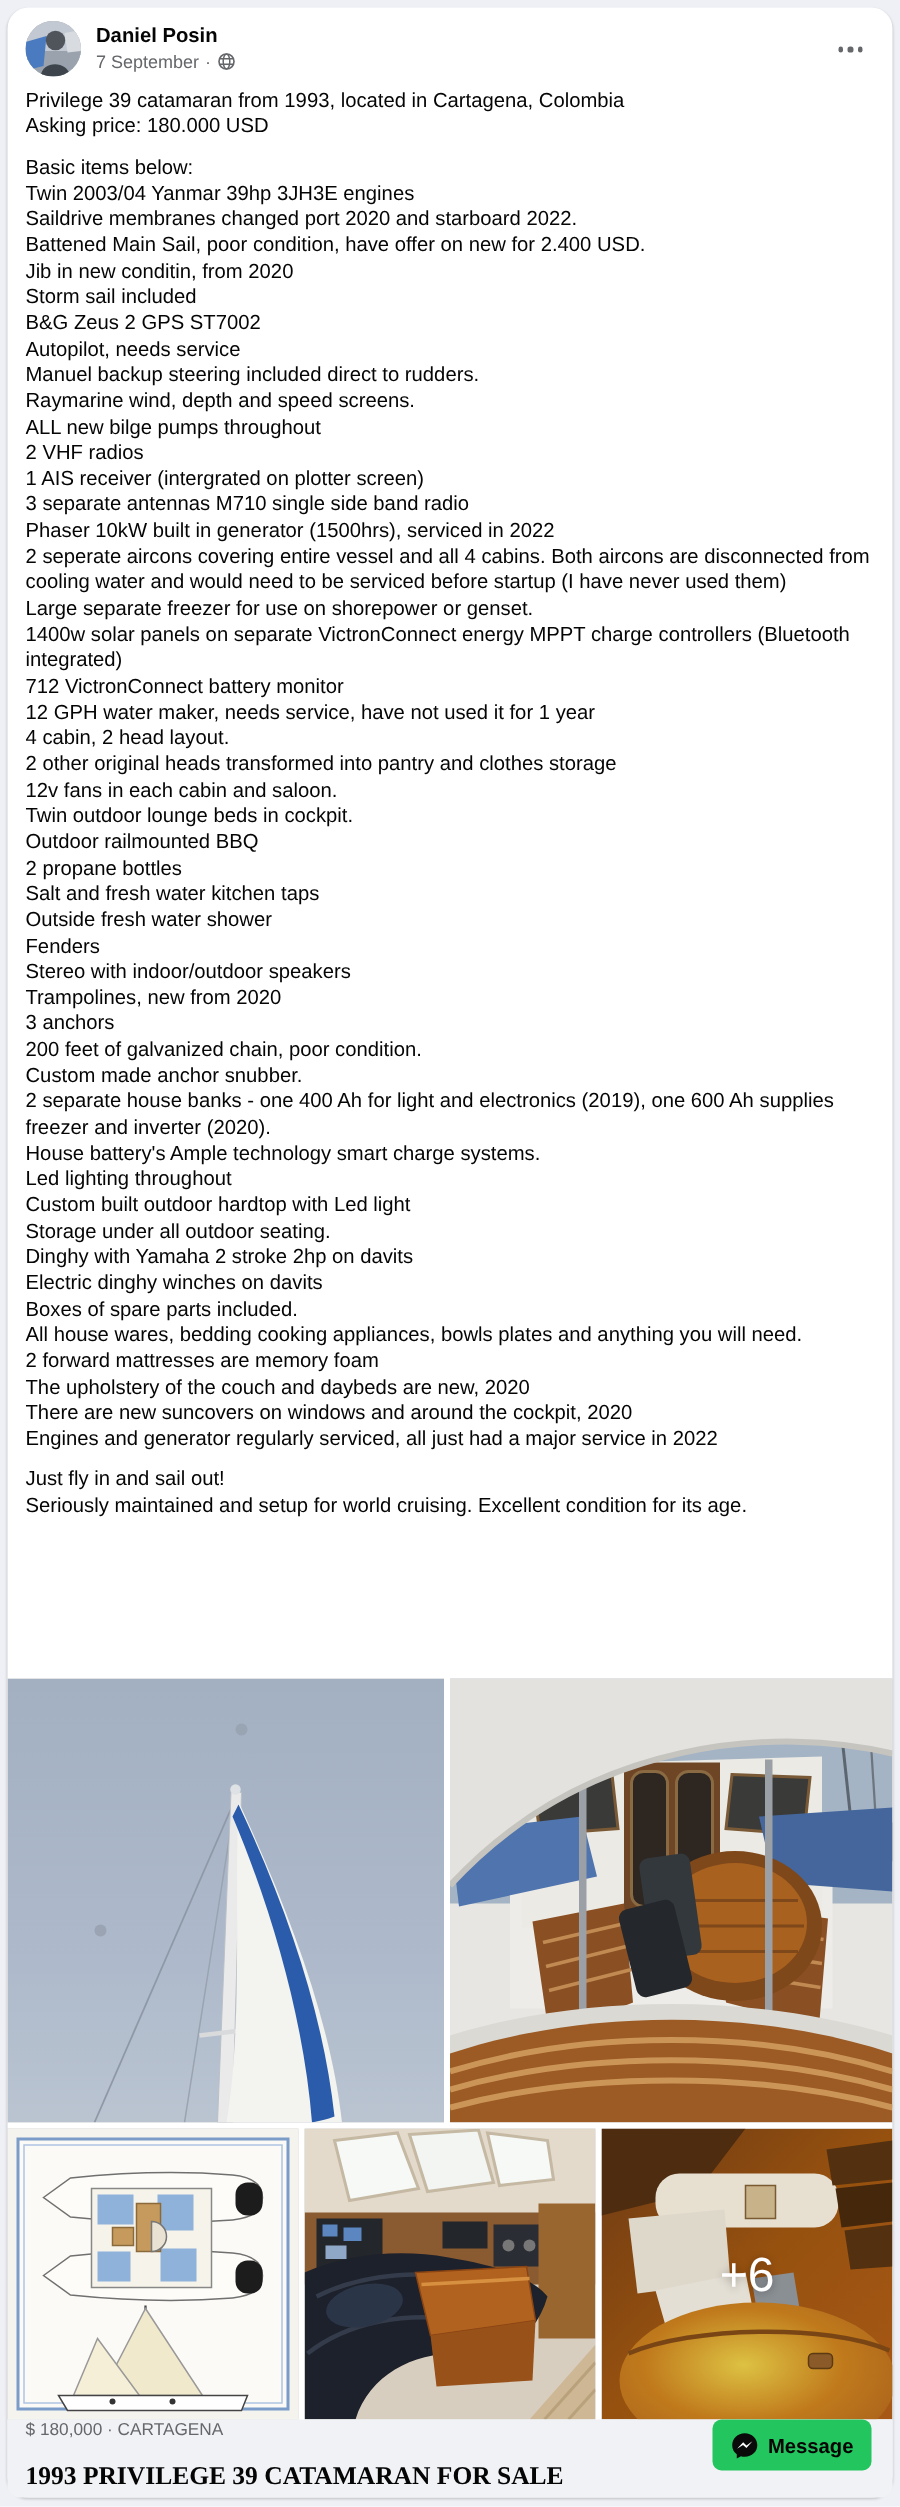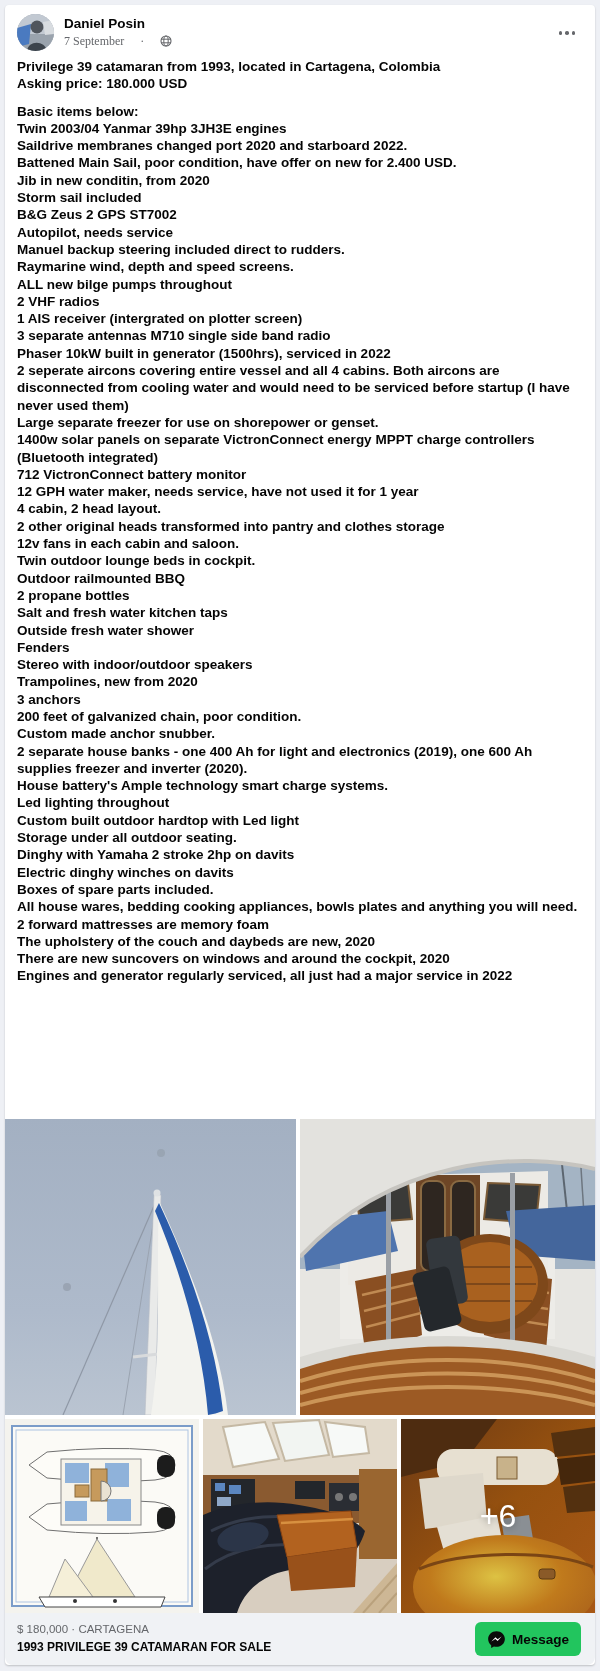--- a/index.html
+++ b/index.html
@@ -6,62 +6,62 @@
   body{
     width:600px;height:1671px;
     background:#eef0f5;
     font-family:"Liberation Sans",sans-serif;
     color:#050505;
     overflow:hidden;
     position:relative;
   }
   .card{
     position:absolute;left:5px;top:5px;width:590px;height:1660px;
-    background:#ffffff;border-radius:4px;
+    background:#ffffff;border-radius:14px;
     box-shadow:0 1px 2px rgba(0,0,0,.2);
   }
   
   .header{position:absolute;top:8px;left:12px;right:12px;height:44px;}
   .avatar{
     position:absolute;left:0;top:1px;width:37px;height:37px;border-radius:50%;
     overflow:hidden;cursor:pointer;background:#9aa3ad;
   }
   .head-text{position:absolute;left:47px;top:2px;}
   .author{font-size:13.5px;font-weight:bold;color:#050505;line-height:17px;cursor:pointer;}
-  .meta-line{display:flex;align-items:center;gap:16px;margin-top:2px;color:#65676b;font-size:12px;line-height:14px;font-family:Liberation Serif, serif;}
+  .meta-line{display:flex;align-items:center;gap:4px;margin-top:2px;color:#65676b;font-size:12px;line-height:14px;}
   .menu-btn{
     position:absolute;right:0;top:8px;width:32px;height:24px;border-radius:14px;
     display:flex;align-items:center;justify-content:center;gap:3px;cursor:pointer;
   }
   .menu-btn i{width:3.5px;height:3.5px;border-radius:50%;background:#65676b;display:block;}
   
   .post-text{
     position:absolute;top:53px;left:12px;right:12px;height:1058px;overflow:hidden;
     font-size:13.5px;line-height:17.3px;color:#050505;
   }
-  .para{white-space:pre-line;margin:0 0 10px 0;font-weight:bold;}
+  .para{white-space:pre-line;margin:0 0 10px 0;}
   
   .grid{position:absolute;top:1114px;left:0;width:590px;height:494px;}
   .row1{position:absolute;top:0;left:0;width:590px;height:296px;display:grid;grid-template-columns:291px 295px;gap:4px;}
   .row2{position:absolute;top:300px;left:0;width:590px;height:194px;display:grid;grid-template-columns:1fr 1fr 1fr;gap:4px;}
   .tile{position:relative;overflow:hidden;cursor:pointer;background:#d8d8d8;}
   .tile svg{display:block;width:100%;height:100%;}
   .overlay-plus{
     position:absolute;inset:0;display:flex;align-items:center;justify-content:center;
     color:#ffffff;font-size:32px;font-weight:400;text-shadow:0 1px 6px rgba(0,0,0,.3);
   }
   
   .att-footer{
     position:absolute;top:1608px;left:0;width:590px;height:52px;
     background:#f0f2f5;border-radius:0 0 8px 8px;
-    display:flex;align-items:center;
+    display:flex;
   }
   .att-left{flex:1;padding-left:12px;min-width:0;}
   .att-meta{font-size:11.5px;color:#65676b;line-height:15px;}
-  .att-title{font-size:12px;font-weight:bold;color:#050505;line-height:19px;margin-top:1px;cursor:pointer;}
+  .att-title{font-size:17px;font-weight:bold;color:#050505;line-height:19px;margin-top:13px;cursor:pointer;font-family:Liberation Serif, serif;}
   .msg-btn{
     margin-right:14px;height:34px;padding:0 12px;border:none;border-radius:6px;
     background:#22c55e;display:flex;align-items:center;gap:6px;cursor:pointer;
     font-family:"Liberation Sans",sans-serif;font-size:13.5px;font-weight:bold;color:#050505;
   }
 </style>
 </head>
 <body>
 
 <div class="card">
@@ -140,20 +140,22 @@
 Custom built outdoor hardtop with Led light
 Storage under all outdoor seating.
 Dinghy with Yamaha 2 stroke 2hp on davits
 Electric dinghy winches on davits
 Boxes of spare parts included.
 All house wares, bedding cooking appliances, bowls plates and anything you will need.
 2 forward mattresses are memory foam
 The upholstery of the couch and daybeds are new, 2020
 There are new suncovers on windows and around the cockpit, 2020
 Engines and generator regularly serviced, all just had a major service in 2022</p>
+    <p class="para">Just fly in and sail out!
+Seriously maintained and setup for world cruising. Excellent condition for its age.</p>
   </div>
 
   <div class="grid">
     <div class="row1">
 
       <div class="tile">
         <svg viewBox="0 0 291 296" preserveAspectRatio="none">
           <defs>
             <linearGradient id="skyA" x1="0" y1="0" x2="0" y2="1">
               <stop offset="0" stop-color="#a3b0c2"></stop>

